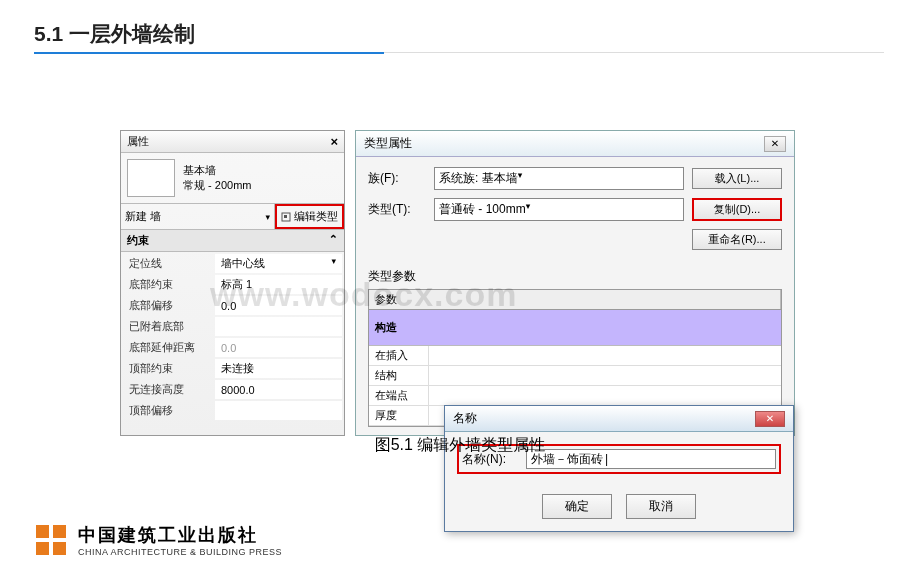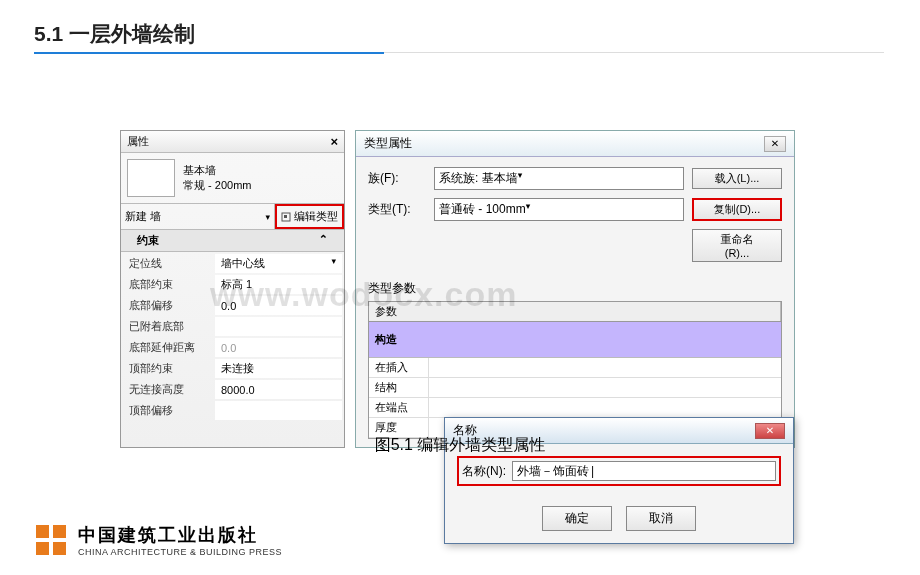--- a/index.html
+++ b/index.html
@@ -15,54 +15,54 @@
 .prop-panel { width: 225px; background: linear-gradient(#f8f8f8,#f0f0f0); border: 1px solid #999; font-size: 11px; }
 .prop-title { display: flex; justify-content: space-between; align-items: center; padding: 3px 6px; background: linear-gradient(#fdfdfd,#e8e8e8); border-bottom: 1px solid #bbb; }
 .prop-title .close { font-weight: bold; font-size: 13px; }
 .prop-preview { display: flex; align-items: center; padding: 6px; gap: 8px; }
 .prop-preview .thumb { width: 48px; height: 38px; border: 1px solid #aaa; background: #fff; }
 .prop-preview .txt { line-height: 1.4; font-size: 11px; }
 .prop-row1 { display: flex; border-top: 1px solid #bbb; border-bottom: 1px solid #bbb; }
 .prop-row1 .dd { flex: 1; padding: 3px 4px; border-right: 1px solid #bbb; display: flex; justify-content: space-between; align-items: center; }
 .prop-row1 .edit { padding: 3px 4px; display: flex; align-items: center; gap: 3px; border: 2px solid #d00; }
 .small-icon { width: 10px; height: 10px; display: inline-block; }
-.prop-section { background: #e6e6e6; padding: 3px 16px; font-weight: bold; border-bottom: 1px solid #bbb; display: flex; justify-content: space-between; }
+.prop-section { background: #e6e6e6; padding: 3px 6px; font-weight: bold; border-bottom: 1px solid #bbb; display: flex; justify-content: space-between; }
 .prop-table { width: 100%; font-size: 11px; }
 .prop-table tr { border-bottom: 1px solid #d0d0d0; }
 .prop-table td { padding: 2px 6px; }
 .prop-table td:first-child { width: 90px; color: #333; }
 .prop-table td:nth-child(2) { background: #fff; }
 .prop-table td.cell-dd { display: flex; justify-content: space-between; }
 .grey td { color: #999; }
 
 
 .type-dlg { width: 440px; margin-left: 10px; border: 1px solid #8aa; background: #f4f4f4; font-size: 12px; padding-bottom: 8px; }
 .type-dlg .titlebar { display: flex; justify-content: space-between; align-items: center; padding: 4px 8px; background: linear-gradient(#fff,#e4eef4); border-bottom: 1px solid #aac; }
 .type-dlg .titlebar .winctl { width: 22px; height: 16px; border: 1px solid #aaa; background: linear-gradient(#fafafa,#ddd); text-align: center; font-size: 10px; line-height: 14px; }
 .type-dlg .form { padding: 10px 12px 4px 12px; }
 .form-row { display: flex; align-items: center; margin-bottom: 8px; gap: 8px; }
 .form-row label { width: 58px; }
 .form-row .dd { flex: 1; border: 1px solid #888; background: #fff; padding: 2px 4px; display: flex; justify-content: flex-start; }
-.form-row .btn { width: 90px; border: 1px solid #888; background: linear-gradient(#fafafa,#e6e6e6); padding: 2px 16px; text-align: center; font-size: 11px; }
+.form-row .btn { width: 90px; border: 1px solid #888; background: linear-gradient(#fafafa,#e6e6e6); padding: 2px 4px; text-align: center; font-size: 11px; }
 .form-row .btn.red { border: 2px solid #d00; }
 .type-params-label { margin: 6px 12px 4px 12px; }
 .type-grid { margin: 0 12px; border: 1px solid #999; background: #fff; position: relative; }
 .type-grid .thead { display: flex; background: #eee; border-bottom: 1px solid #999; }
 .type-grid .thead > div { padding: 2px 6px; border-right: 1px solid #bbb; font-size: 11px; }
 .type-grid .section { background: #c4b5fd; padding: 10px 6px; font-size: 11px; font-weight: bold; border-bottom: 1px solid #bbb; }
 .type-grid .gr { display: flex; border-bottom: 1px solid #ddd; }
 .type-grid .gr > div { padding: 2px 6px; font-size: 11px; }
 .type-grid .gr .c1 { width: 60px; border-right: 1px solid #ddd; }
 
 
 .name-dlg { position: absolute; top: 115px; left: 75px; width: 350px; border: 1px solid #5a7aa0; background: #f4f4f4; box-shadow: 2px 2px 8px rgba(0,0,0,0.3); }
 .name-dlg .titlebar { display: flex; justify-content: space-between; align-items: center; padding: 4px 8px; background: linear-gradient(#fff,#d6e4f0); border-bottom: 1px solid #8ab; }
 .name-dlg .titlebar .winctl { width: 30px; height: 16px; border: 1px solid #a55; background: linear-gradient(#e88,#c44); color: #fff; text-align: center; font-size: 10px; line-height: 14px; }
 .name-dlg .body { padding: 12px; }
-.name-dlg .field { display: flex; align-items: center; gap: 6px; border: 2px solid #d00; padding: 3px; }
+.name-dlg .field { display: flex; align-items: center; gap: 20px; border: 2px solid #d00; padding: 3px; }
 .name-dlg .field input { flex: 1; border: 1px solid #888; padding: 2px 4px; font-size: 12px; font-family: Liberation Mono, monospace; }
 .name-dlg .btns { display: flex; justify-content: center; gap: 14px; padding: 8px 0 12px; }
 .name-dlg .btns .btn { width: 70px; border: 1px solid #888; background: linear-gradient(#fafafa,#e6e6e6); padding: 3px; text-align: center; font-size: 12px; }
 
 .watermark { position: absolute; top: 275px; left: 210px; font-size: 34px; color: rgba(0,0,0,0.12); font-weight: bold; letter-spacing: 1px; pointer-events: none; }
 
 .caption { position: absolute; top: 435px; width: 100%; text-align: center; font-size: 16px; }
 
 .footer { position: absolute; bottom: 18px; left: 34px; display: flex; align-items: center; gap: 10px; }
 .footer .logo { width: 34px; height: 34px; display: inline-block; }

